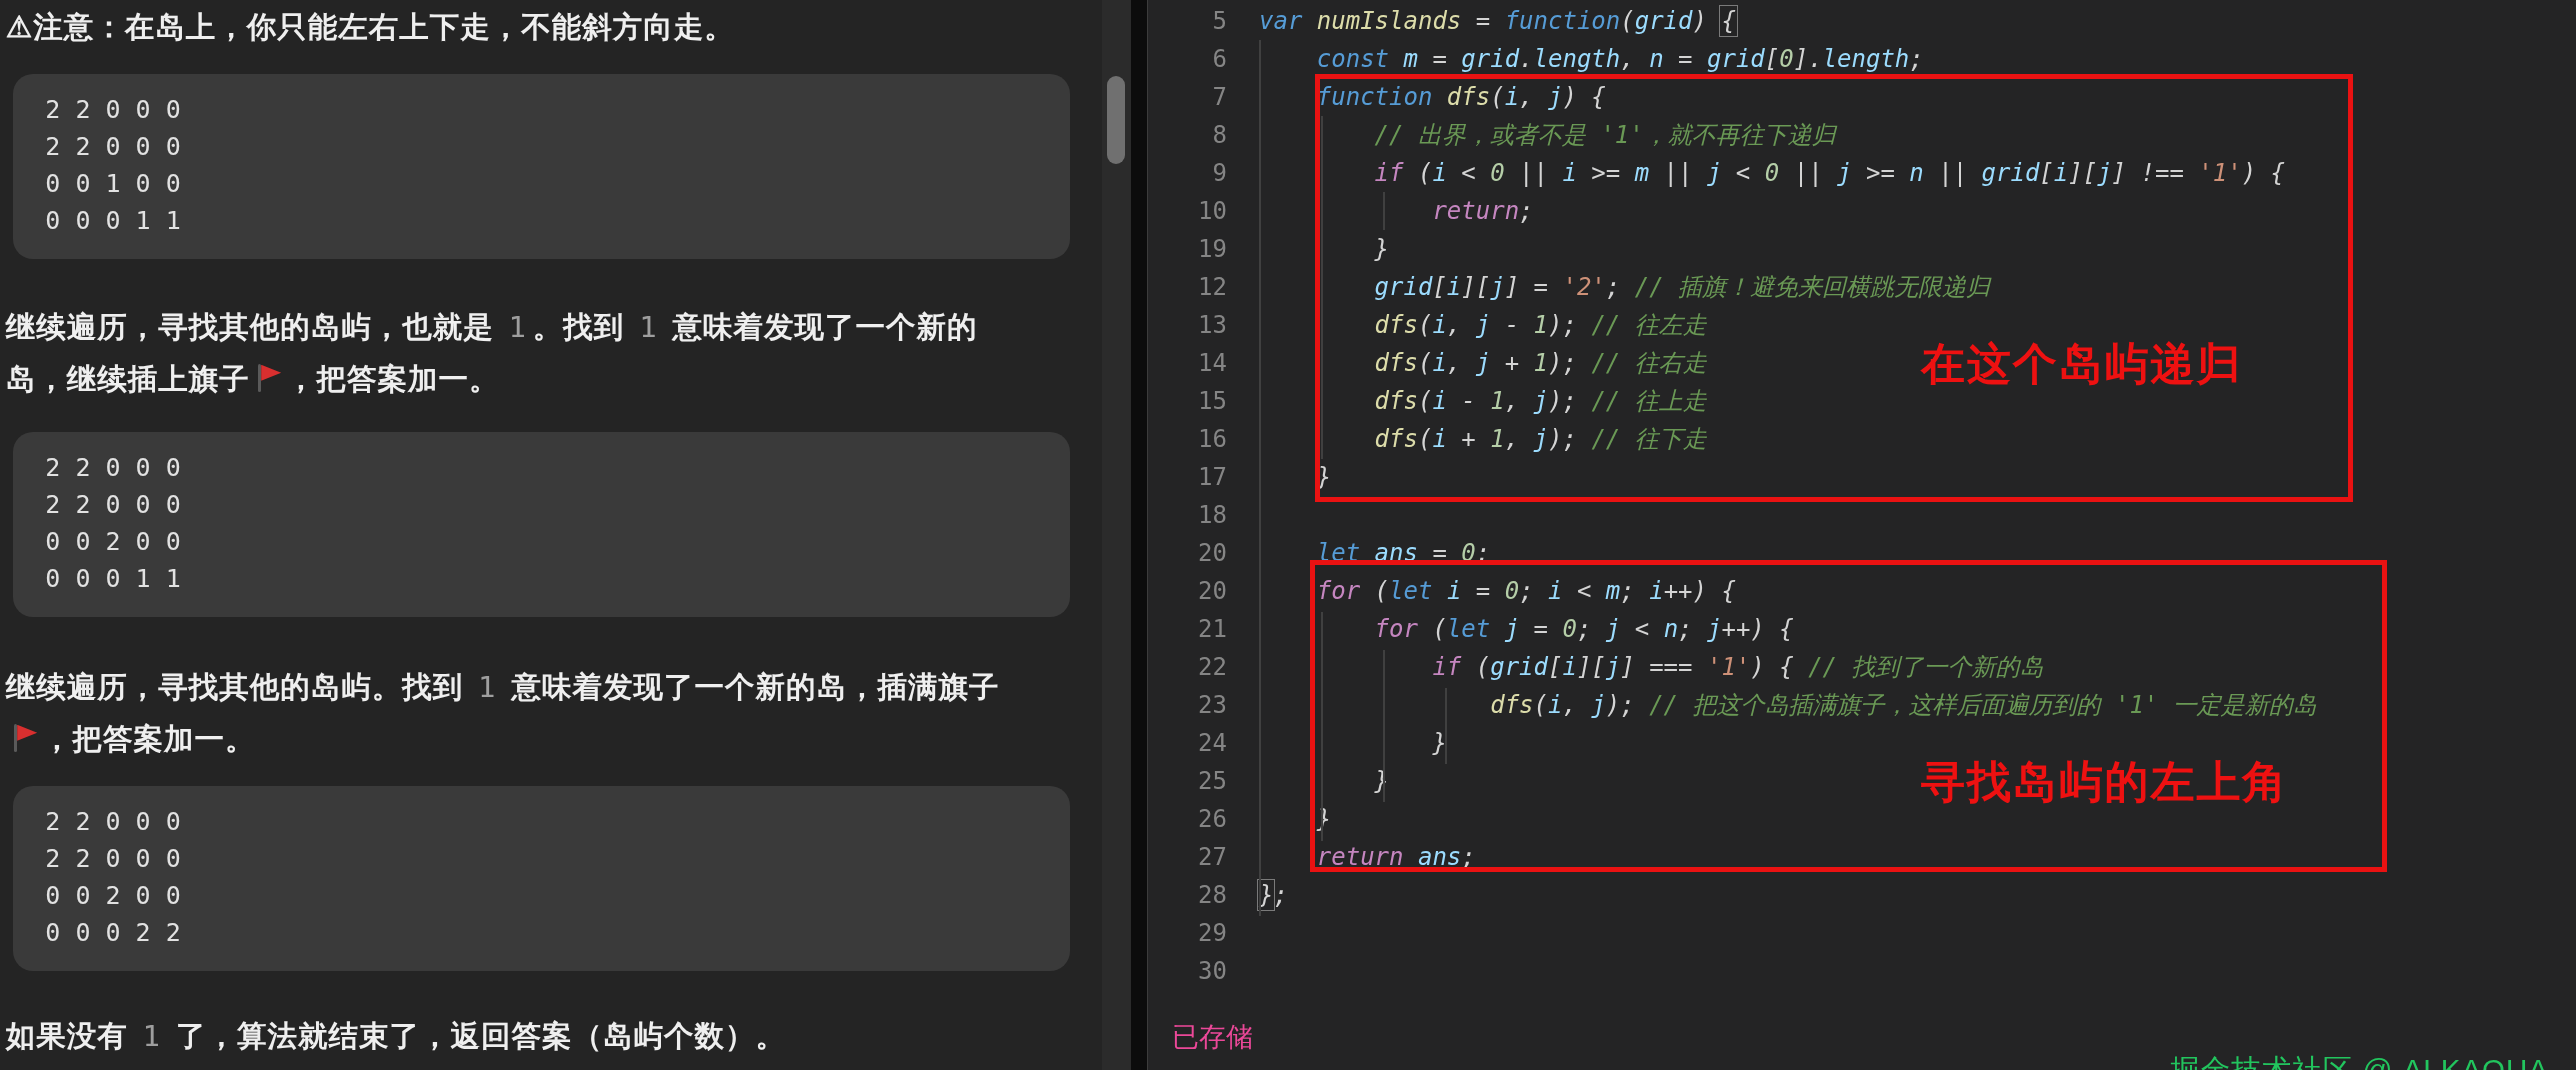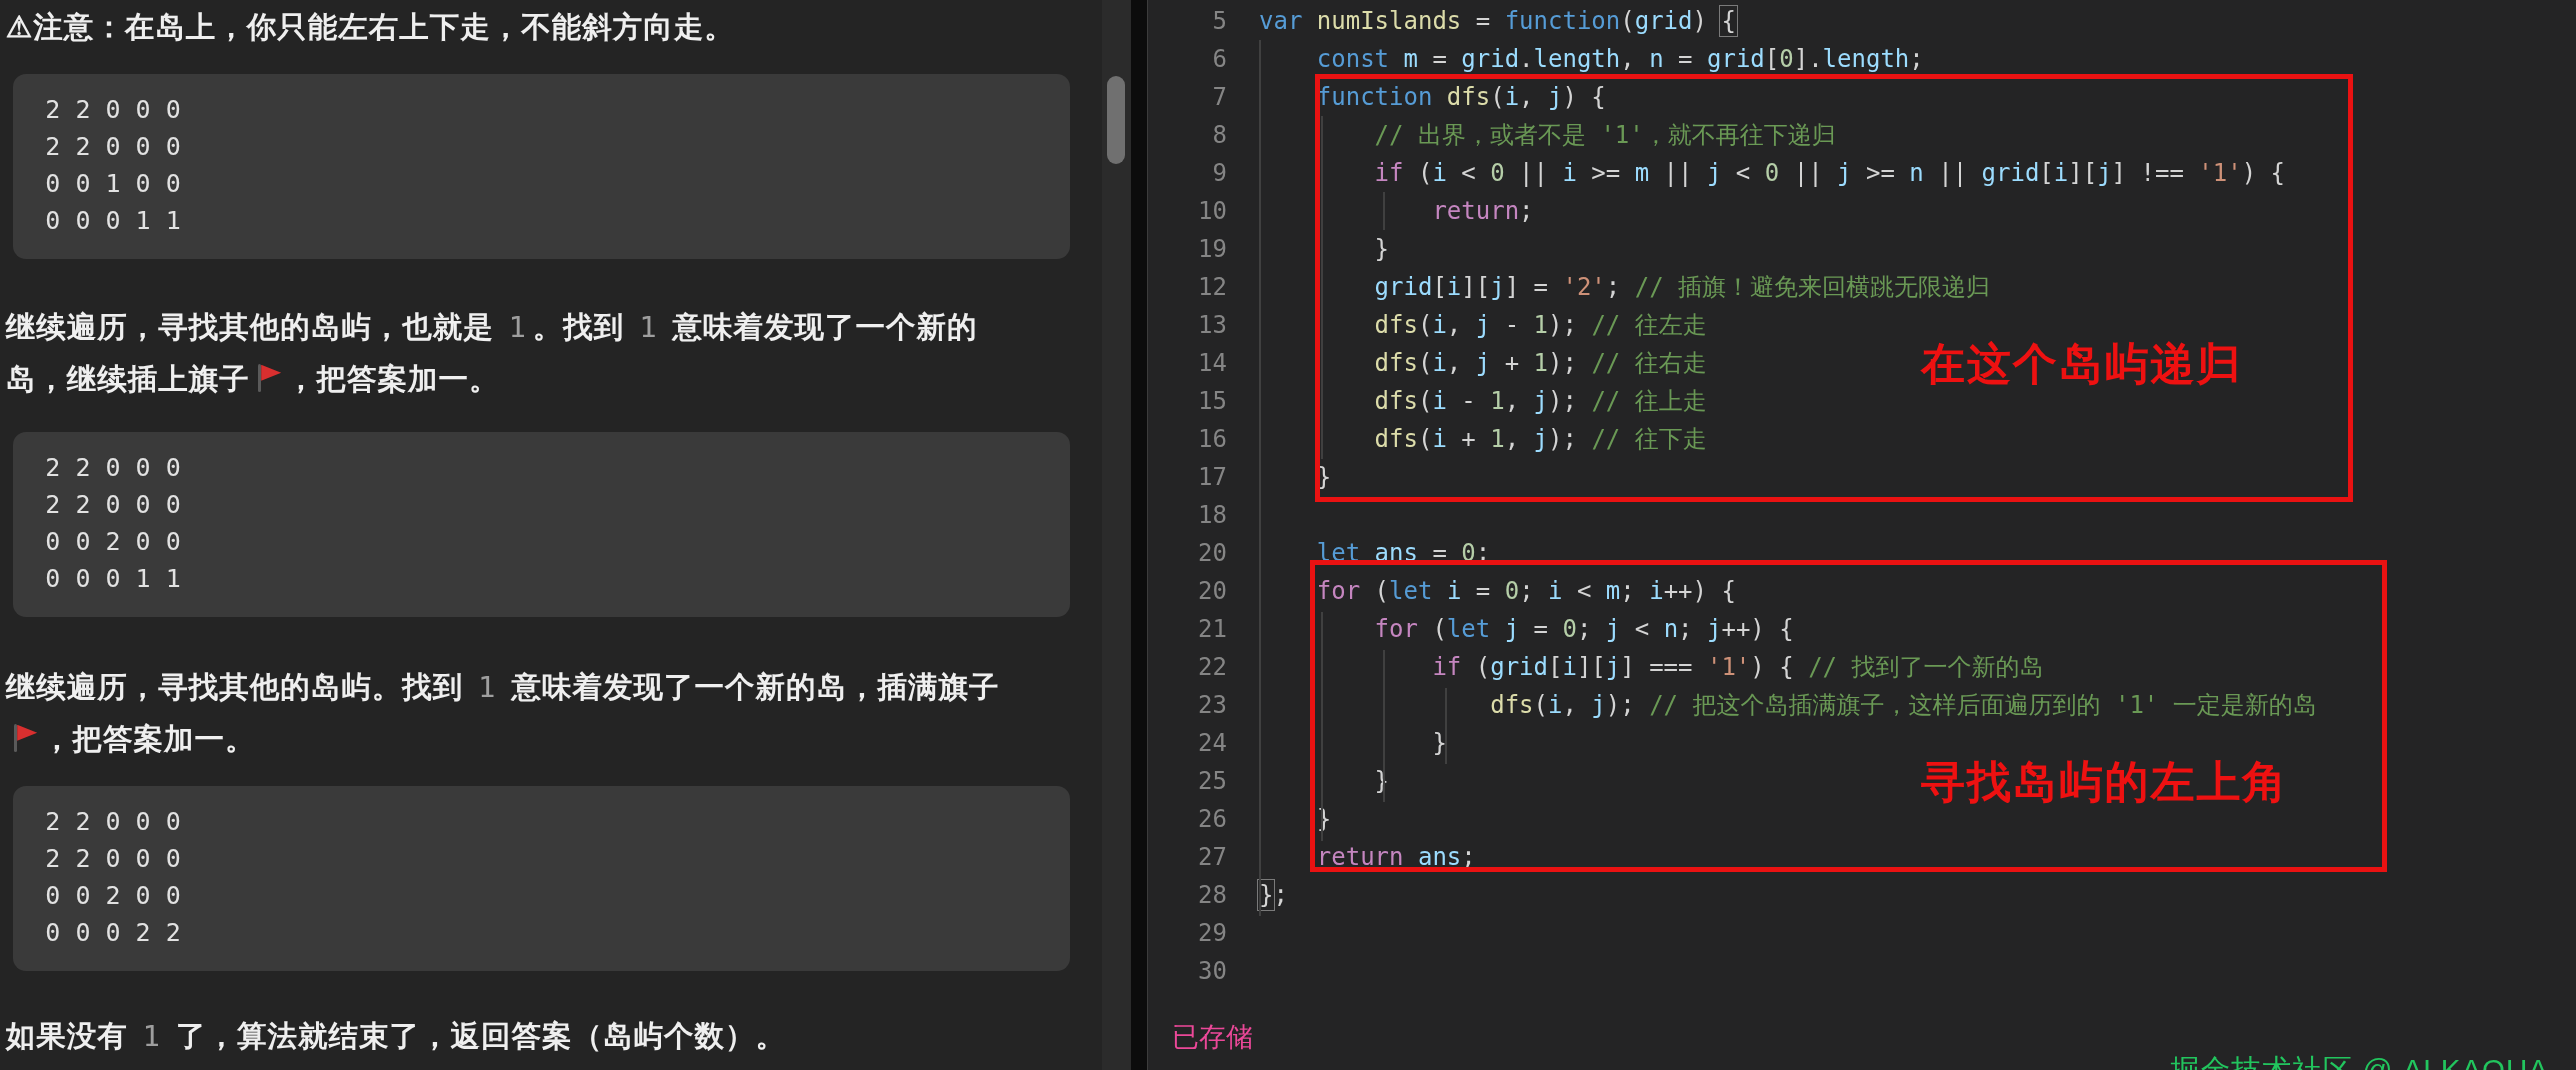--- a/index.html
+++ b/index.html
@@ -12,21 +12,21 @@
     font-family:"Liberation Sans",sans-serif;}
   .abs{position:absolute}
 
   
   #left-panel{left:0;top:0;width:1102px;height:1071px;background:#242424;}
   .para{color:var(--text);font-size:29.5px;line-height:52px;font-weight:700;
     letter-spacing:1px;width:1024px;left:5.7px;}
   .para .seg-code{font-family:"DejaVu Sans Mono",monospace;color:var(--inlinecode);
     font-weight:400;font-size:29px;padding:0 5.7px;}
   .para .seg-warn{font-weight:700;}
-  .grid-block{left:13.3px;width:1057px;height:185px;background:#3a3a3a;border-radius:13px;
+  .grid-block{left:13.3px;width:1057px;height:185px;background:#3a3a3a;border-radius:20px;
     padding:17px 0 0 32px;}
   .grid-row{font-family:"DejaVu Sans Mono",monospace;font-size:25px;line-height:37px;
     color:#e2e2e2;white-space:pre;}
   .flag{display:inline-block;position:relative;width:30.5px;height:32px;vertical-align:-4.8px;margin:0 2.9px;}
   .flag::before{content:'';position:absolute;left:5.7px;top:1.9px;width:2.9px;height:28px;
     background:#5a5a5a;border-radius:1.9px;}
   .flag::after{content:'';position:absolute;left:8.6px;top:2.9px;width:20px;height:16px;
     background:#d92f2f;clip-path:polygon(0 0,100% 50%,0 100%);}
 
   
@@ -34,21 +34,21 @@
   #left-scroll-thumb{left:1107px;top:76px;width:18px;height:88px;border-radius:9.5px;background:#707070;}
   #panel-divider{left:1131px;top:0;width:16px;height:1071px;background:#0c0c0c;}
 
   
   #editor{left:1147px;top:0;width:1429px;height:1071px;background:#242425;border-left:1.9px solid #3c3c3c;}
   #gutter{left:1147px;top:1.9px;width:80px;}
   #gutter .ln{height:38px;line-height:38px;text-align:right;color:var(--lineno);
     font-family:"DejaVu Sans Mono",monospace;font-size:24px;}
   #code-area{left:1259px;top:1.9px;width:1315px;}
   #code-area .cl{height:38px;line-height:38px;white-space:pre;
-    font-family:"DejaVu Sans Mono",monospace;font-size:24px;color:var(--punct);}
+    font-family:"DejaVu Sans Mono",monospace;font-size:24px;color:var(--punct);font-style:italic;}
   .t-k{color:var(--kw)} .t-c{color:var(--ctrl)} .t-f{color:var(--fn)}
   .t-v{color:var(--var)} .t-n{color:var(--num)} .t-s{color:var(--str)}
   .t-p{color:var(--punct)} .t-m{color:var(--comment)}
   .t-bb{color:var(--punct);outline:1.9px solid #7a7a7a;outline-offset:1px;}
   .guide{position:absolute;width:1.9px;background:#404040;}
 
   
   .ann-box{position:absolute;border:5.7px solid var(--red);}
   .ann-label{position:absolute;color:#ee1111;font-size:44px;font-weight:700;
     letter-spacing:1.9px;white-space:nowrap;margin-left:20px;}

